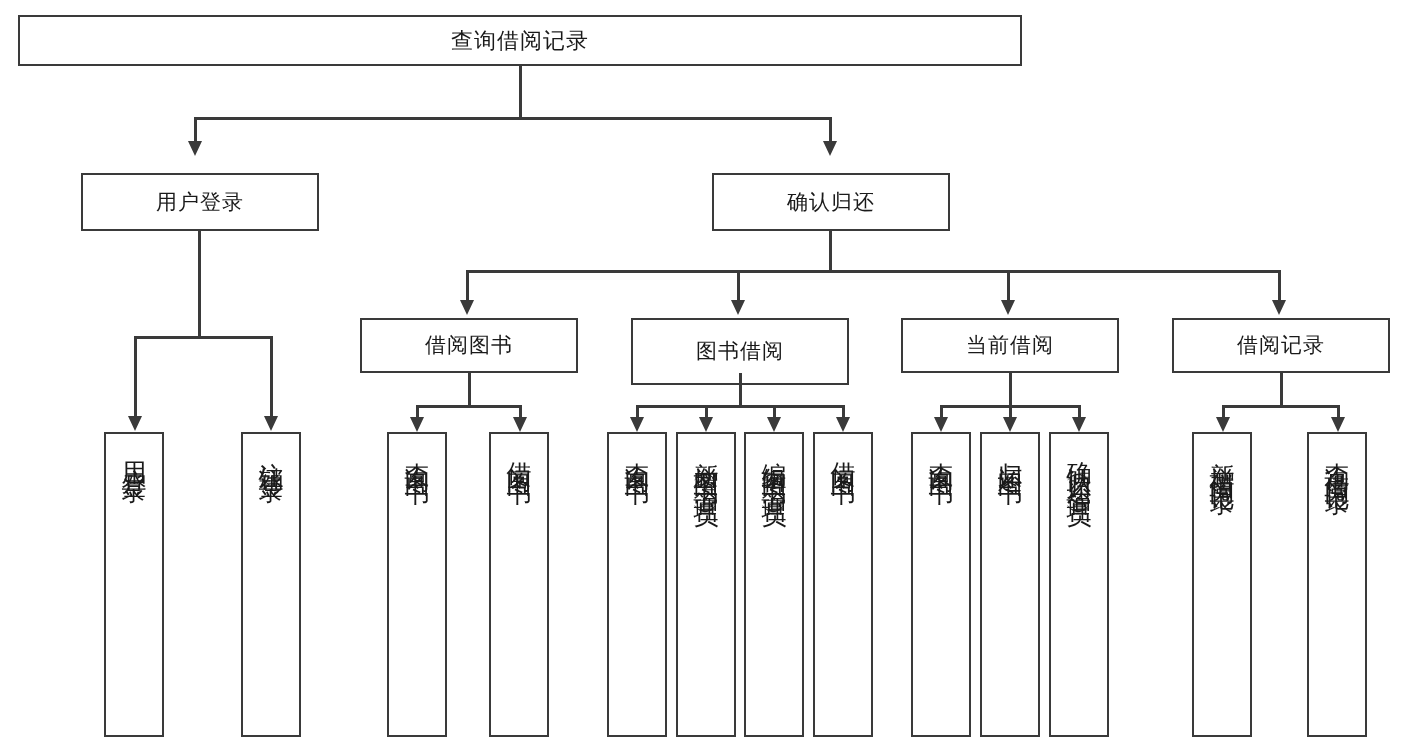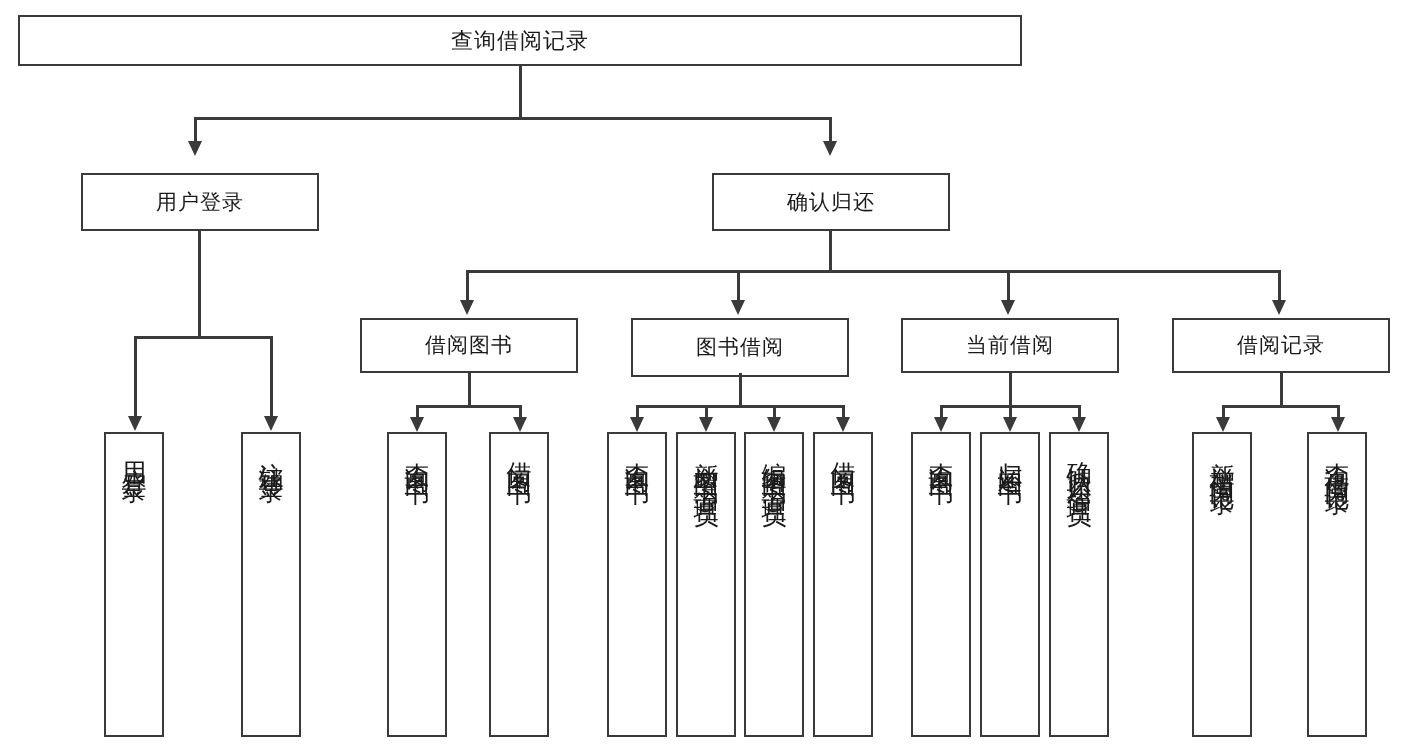--- a/index.html
+++ b/index.html
@@ -117,21 +117,21 @@
   <div class="conn v" style="left:737px; top:270px; width:2.5px; height:32px;"></div>
   <div class="arrow" style="left:731px; top:300px;"></div>
   <div class="conn v" style="left:1007px; top:270px; width:2.5px; height:32px;"></div>
   <div class="arrow" style="left:1001px; top:300px;"></div>
   <div class="conn v" style="left:1278px; top:270px; width:2.5px; height:32px;"></div>
   <div class="arrow" style="left:1272px; top:300px;"></div>
 
   <div class="node horiz" style="left:360px; top:318px; width:218px; height:55px;">
     <span class="label">借阅图书</span>
   </div>
-  <div class="node horiz" style="left:631px; top:318px; width:218px; height:59px;">
+  <div class="node horiz" style="left:631px; top:318px; width:218px; height:67px;">
     <span class="label">图书借阅</span>
   </div>
   <div class="node horiz" style="left:1172px; top:318px; width:218px; height:55px;">
     <span class="label">借阅记录</span>
   </div>
   <div class="node horiz" style="left:901px; top:318px; width:218px; height:55px;">
     <span class="label">当前借阅</span>
   </div>
 
   <div class="conn v" style="left:468px; top:373px; width:2.5px; height:34px;"></div>

